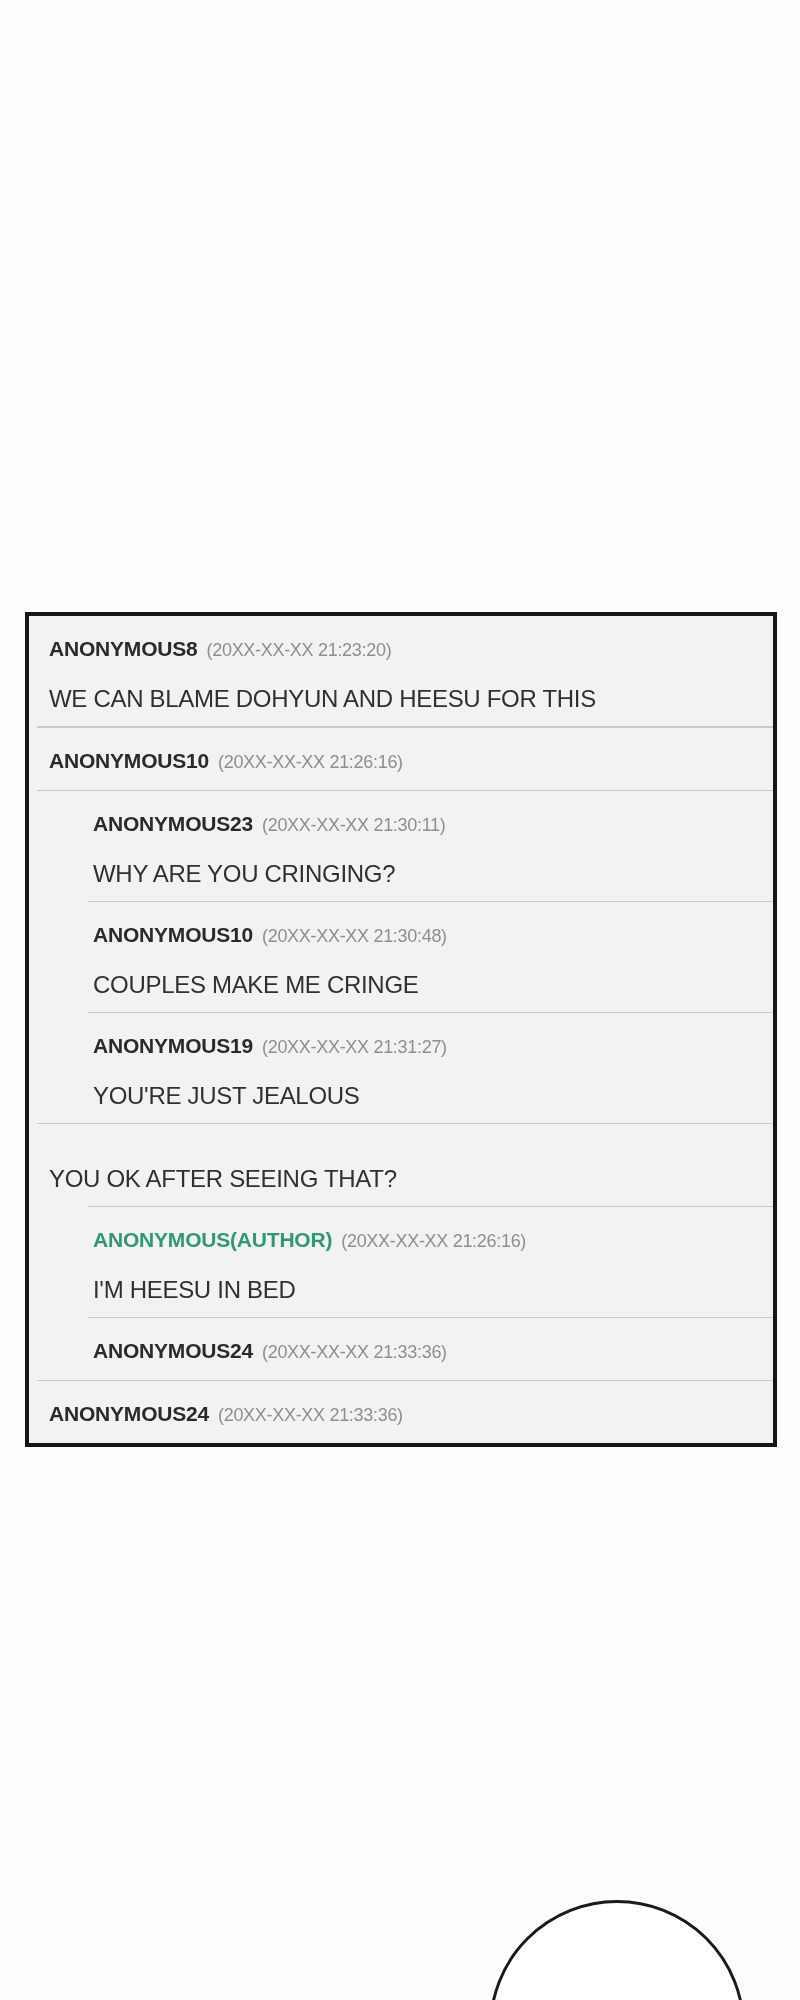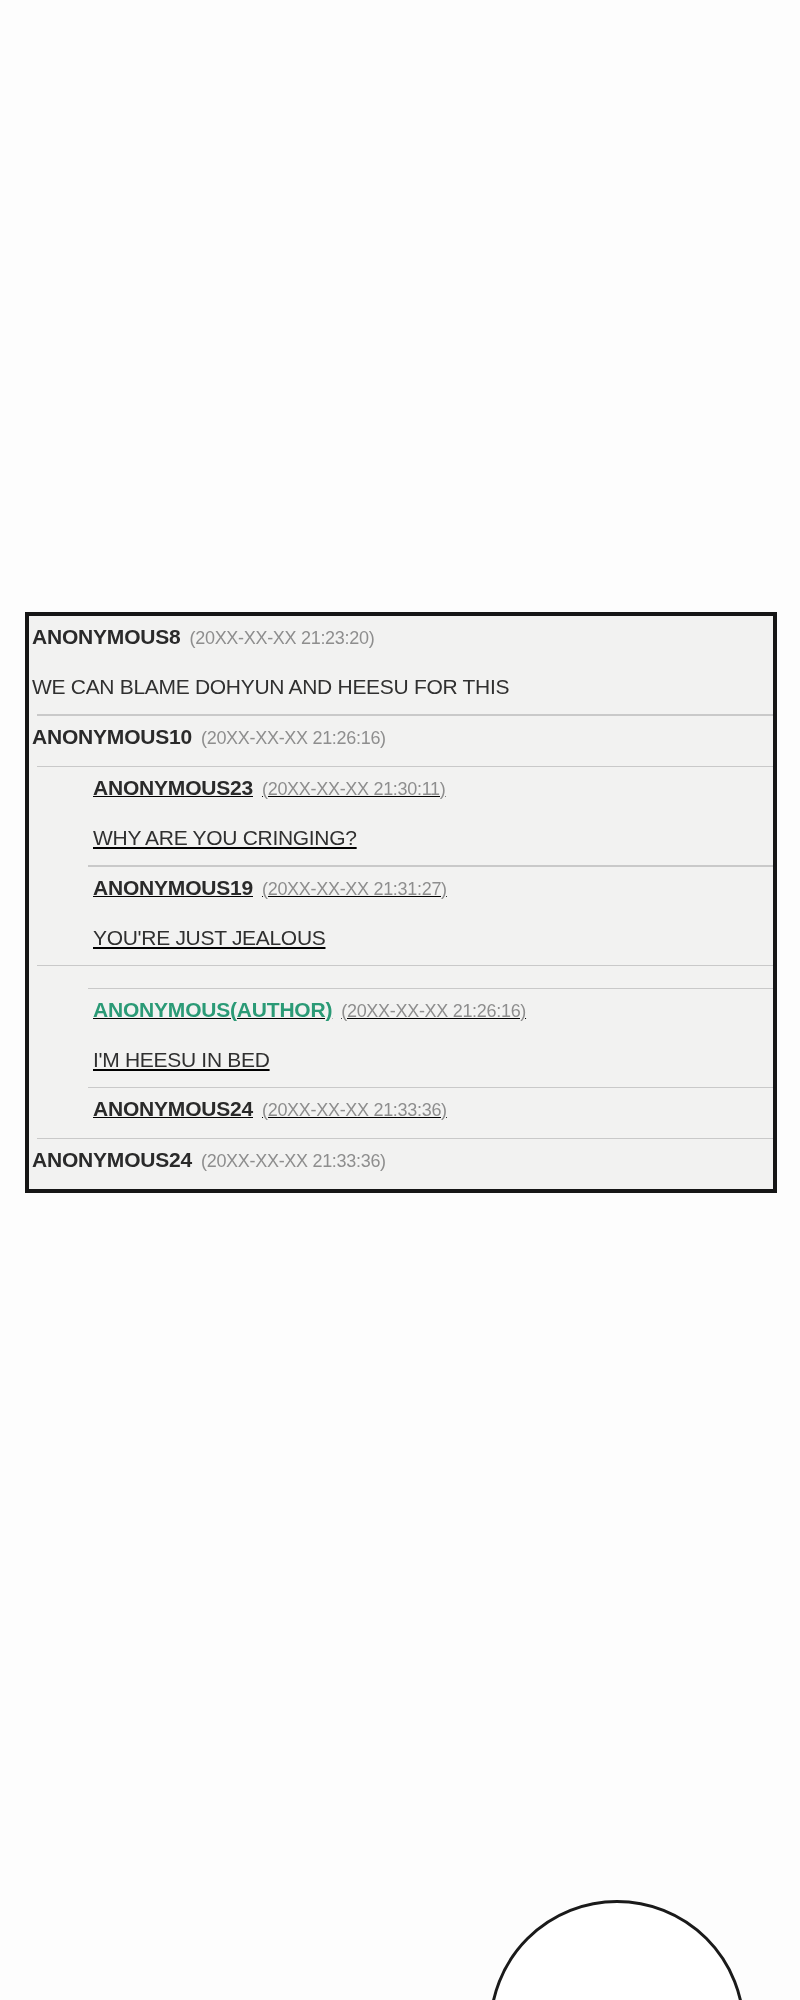--- a/index.html
+++ b/index.html
@@ -21,25 +21,25 @@
   .comment-panel {
     position: absolute;
     left: 25px;
     top: 612px;
     width: 744px;              
     border: 4px solid #161616;
     background: #f2f2f1;
     box-sizing: content-box;
   }
   .comment {
-    padding: 8px 6px 14px 3px;
+    padding: 8px 6px 14px 20px;
+    margin-top: 12px;
   }
   .comment.lv1 {
     padding-left: 64px;
-    text-decoration: underline;
   }
   .meta {
     line-height: 26px;
     white-space: nowrap;
   }
   .user {
     font-size: 21px;
     font-weight: bold;
     color: #2a2a2a;
     letter-spacing: -0.2px;
@@ -50,21 +50,21 @@
   .time {
     font-size: 18px;
     font-weight: normal;
     color: #8e8e8e;
     margin-left: 9px;
     letter-spacing: -0.3px;
   }
   .body-text {
     margin-top: 22px;
     line-height: 26px;
-    font-size: 21px;
+    font-size: 24px;
     color: #303030;
     letter-spacing: -0.3px;
   }
   .divider {
     height: 1px;
     background: #c9c9c9;
     margin-left: 8px;           
   }
   .divider.reply {
     margin-left: 59px;          
@@ -107,31 +107,38 @@
     <div class="divider"></div>
 
     <div class="comment lv1">
       <div class="meta">
         <span class="user">ANONYMOUS23</span><span class="time">(20XX-XX-XX 21:30:11)</span>
       </div>
       <div class="body-text">WHY ARE YOU CRINGING?</div>
     </div>
     <div class="divider reply"></div>
 
+    <div class="comment lv1">
+      <div class="meta">
+        <span class="user">ANONYMOUS10</span><span class="time">(20XX-XX-XX 21:30:48)</span>
+      </div>
+      <div class="body-text">COUPLES MAKE ME CRINGE</div>
+    </div>
     <div class="divider reply"></div>
 
     <div class="comment lv1">
       <div class="meta">
         <span class="user">ANONYMOUS19</span><span class="time">(20XX-XX-XX 21:31:27)</span>
       </div>
       <div class="body-text">YOU'RE JUST JEALOUS</div>
     </div>
     <div class="divider"></div>
 
     <div class="comment lv0">
+      <div class="body-text">YOU OK AFTER SEEING THAT?</div>
     </div>
     <div class="divider reply"></div>
 
     <div class="comment lv1">
       <div class="meta">
         <span class="user author">ANONYMOUS(AUTHOR)</span><span class="time">(20XX-XX-XX 21:26:16)</span>
       </div>
       <div class="body-text">I'M HEESU IN BED</div>
     </div>
     <div class="divider reply"></div>

